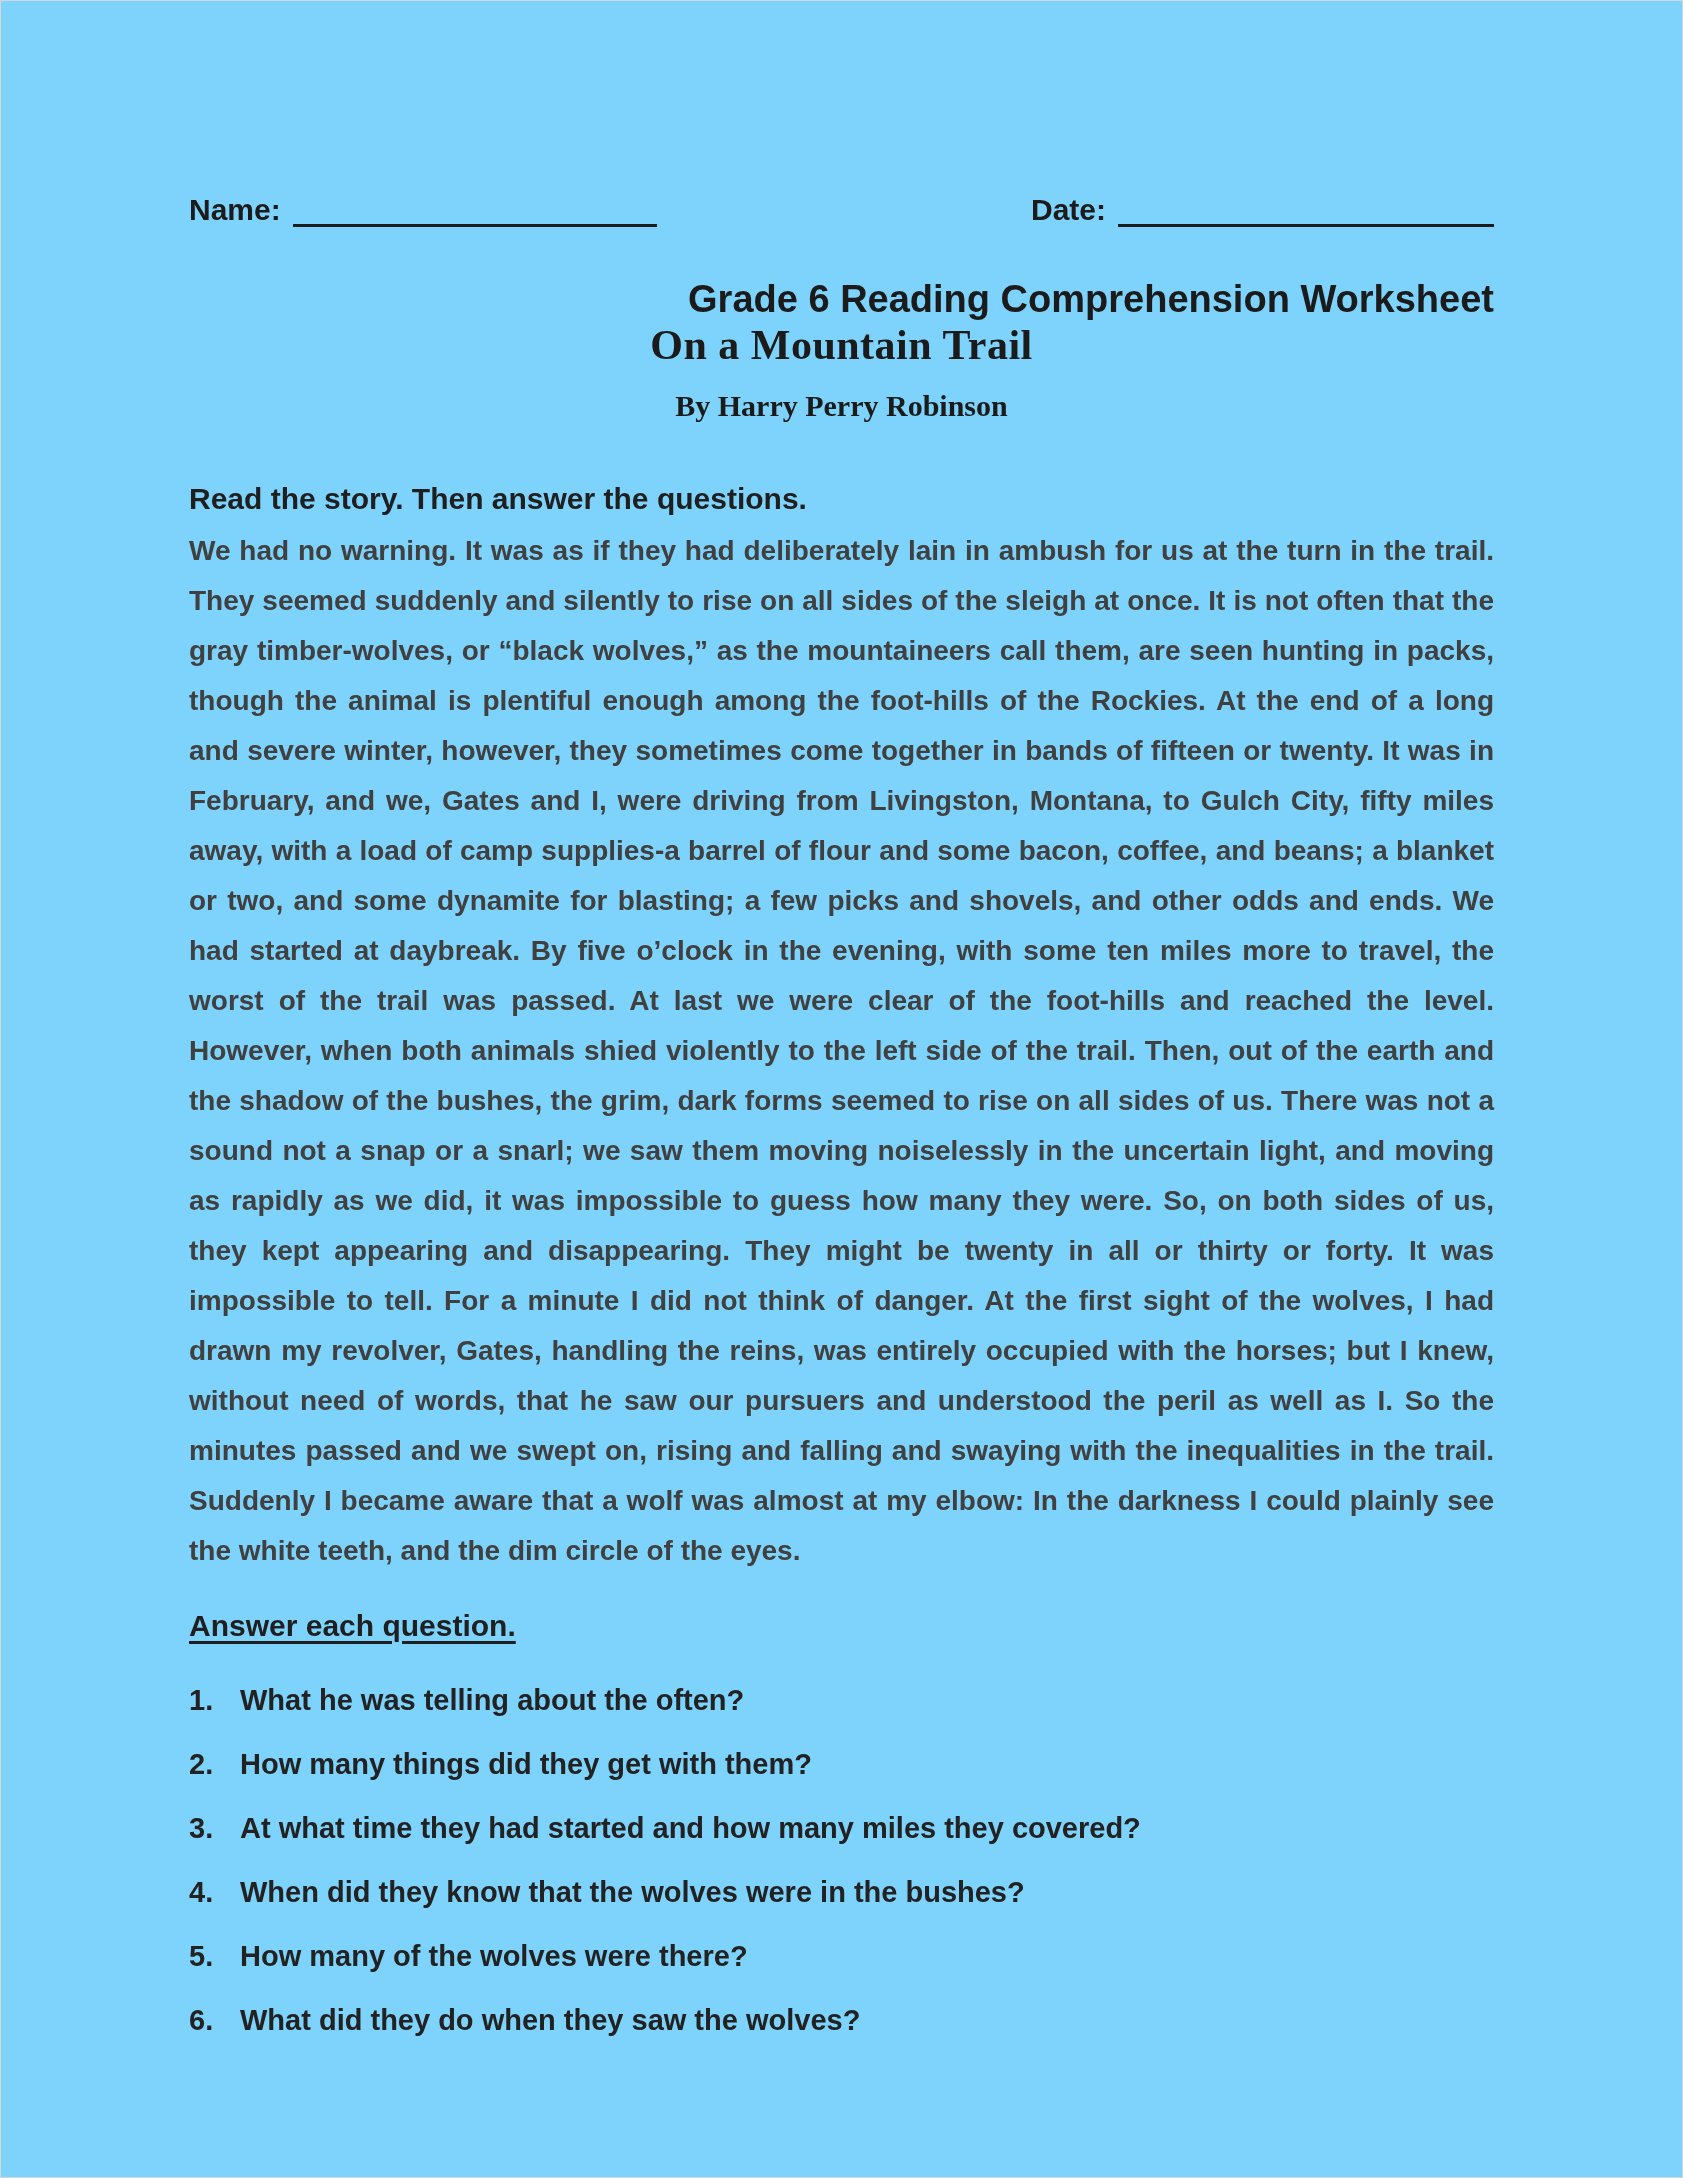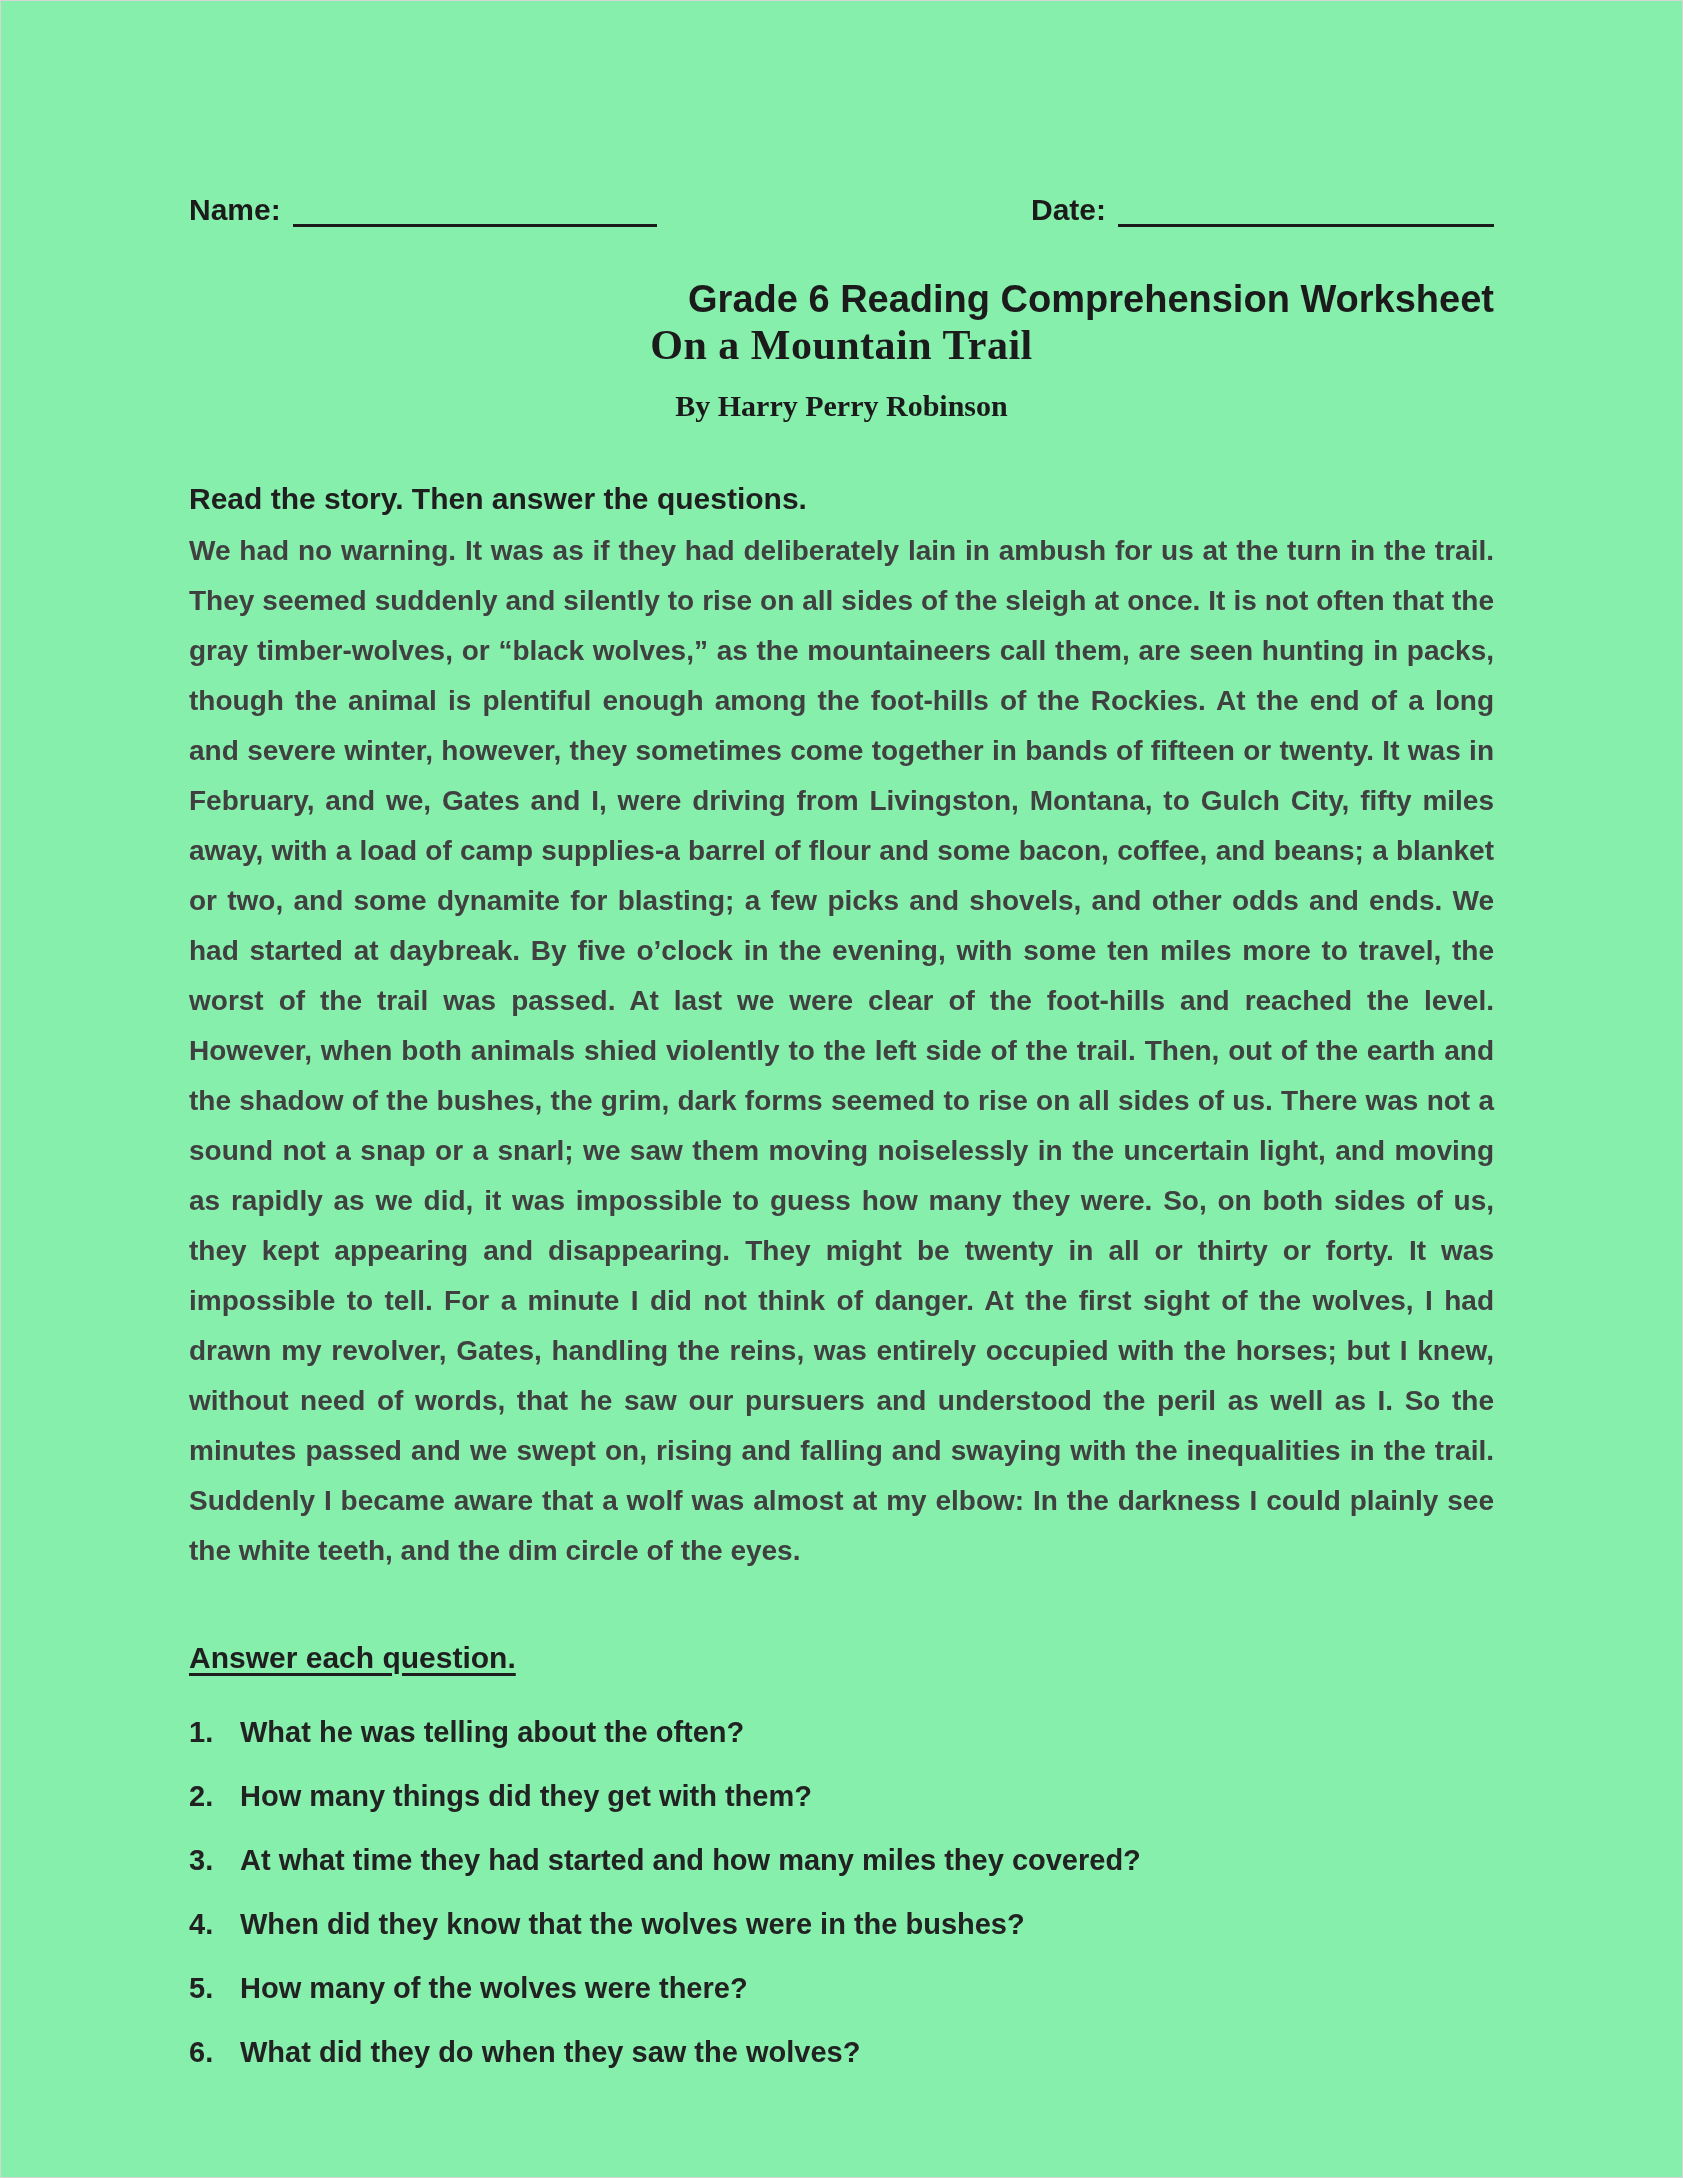--- a/index.html
+++ b/index.html
@@ -4,21 +4,21 @@
 <style>
   html, body {
     margin: 0;
     padding: 0;
     background: #ffffff;
   }
   .page {
     position: relative;
     width: 1683px;
     height: 2178px;
-    background: #86efac;
+    background: #7dd3fc;
     box-sizing: border-box;
     border: 1px solid #d6d6d6;
     font-family: "Liberation Sans", sans-serif;
     color: #3f3f3f;
     overflow: hidden;
   }
   .content {
     position: absolute;
     left: 188px;
     right: 188px;
@@ -87,21 +87,21 @@
     margin-top: 10px;
     font-size: 28px;
     line-height: 50px;
     font-weight: bold;
     text-align: justify;
     color: #404040;
   }
 
   
   .answer-heading {
-    margin-top: 65px;
+    margin-top: 33px;
     font-size: 30px;
     font-weight: bold;
     color: #1f1f1f;
     text-decoration: underline;
     text-underline-offset: 5px;
   }
   .question-list {
     margin-top: 40px;
   }
   .question-item {

